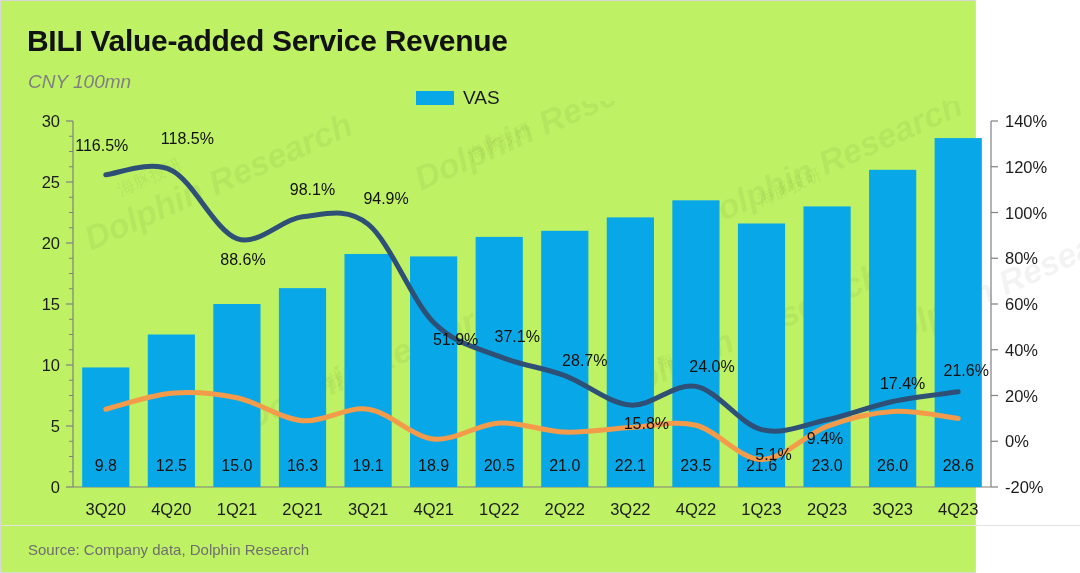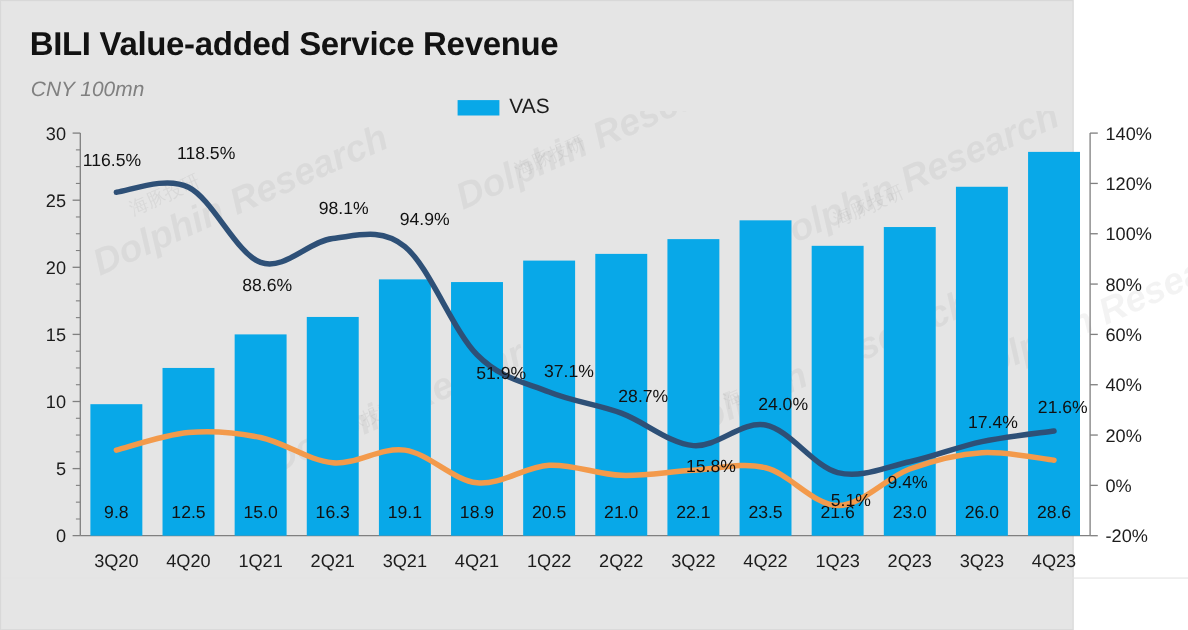--- a/index.html
+++ b/index.html
@@ -6,21 +6,21 @@
   body{
     width:1080px;height:573px;
     background:#ffffff;
     font-family:"Liberation Sans","DejaVu Sans",sans-serif;
     overflow:hidden;
   }
   .page{
     position:relative;width:976px;height:573px;
     box-sizing:border-box;
     border:1px solid #d8d8d8;
-    background:#e5e5e5;
+    background:#bef264;
   }
   .title{
     position:absolute;left:26px;top:23px;
     font-size:30px;font-weight:bold;color:#121212;
     letter-spacing:-0.3px;
     white-space:nowrap;
   }
   .unit{
     position:absolute;left:27px;top:70px;
     font-size:19px;color:#808080;
@@ -196,13 +196,14 @@
         <text x="629.3571428571429" y="414" class="axis-txt" text-anchor="middle">3Q22</text>
         <text x="694.9285714285714" y="414" class="axis-txt" text-anchor="middle">4Q22</text>
         <text x="760.5" y="414" class="axis-txt" text-anchor="middle">1Q23</text>
         <text x="826.0714285714286" y="414" class="axis-txt" text-anchor="middle">2Q23</text>
         <text x="891.6428571428571" y="414" class="axis-txt" text-anchor="middle">3Q23</text>
         <text x="957.2142857142857" y="414" class="axis-txt" text-anchor="middle">4Q23</text>
       </svg>
   </div>
 
   <div class="footline"></div>
+  <div class="source">Source: Company data, Dolphin Research</div>
 </div>
 
 </body></html>

